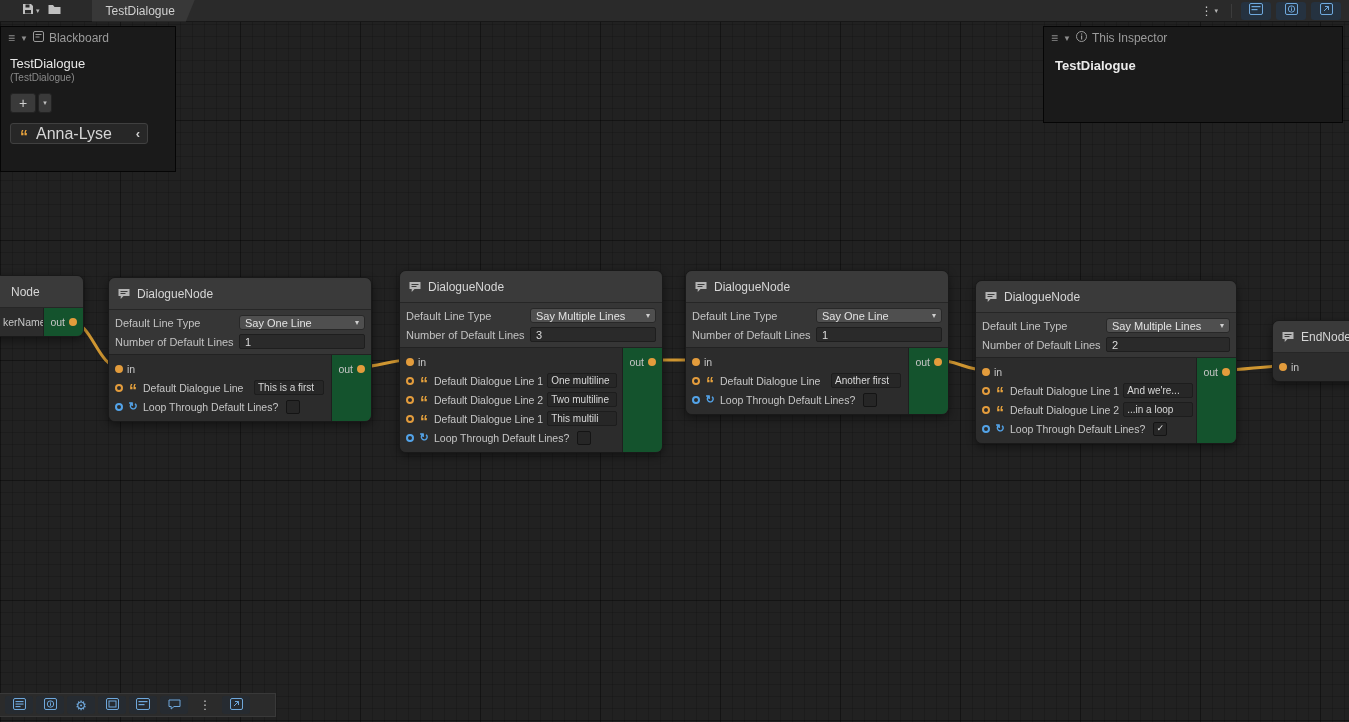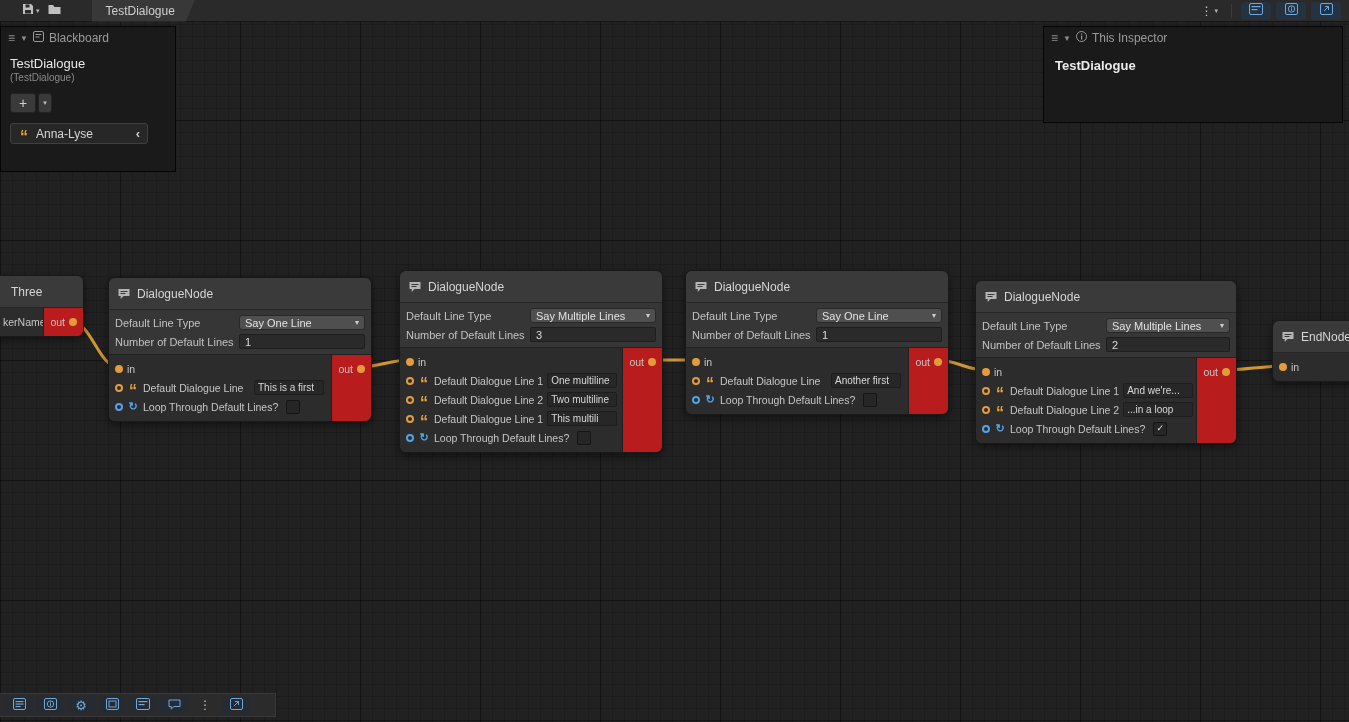--- a/index.html
+++ b/index.html
@@ -35,21 +35,21 @@
   .prop-label{flex:0 0 124px;font-size:11px;color:#c2c2c2;white-space:nowrap;}
   .dropdown{flex:1;height:15px;background:#4f4f4f;border:1px solid #282828;border-radius:3px;
         display:flex;align-items:center;justify-content:space-between;padding:0 5px;
         color:#e2e2e2;font-size:11px;box-sizing:border-box;white-space:nowrap;overflow:hidden;}
   .dd-caret{font-size:8px;color:#cfcfcf;margin-left:4px;}
   .textfield{flex:1;height:15px;background:#2a2a2a;border:1px solid #1e1e1e;border-radius:2px;
         display:flex;align-items:center;padding:0 5px;color:#dcdcdc;font-size:11px;
         box-sizing:border-box;}
   .node-ports{display:flex;background:#2c2c2c;border-radius:0 0 6px 6px;}
   .ports-left{flex:1;padding:5px 0 6px;display:flex;flex-direction:column;gap:2px;min-width:0;}
-  .ports-right{width:40px;background:#b91c1c;border-left:1px solid #1f1f1f;
+  .ports-right{width:40px;background:#14532d;border-left:1px solid #1f1f1f;
         border-radius:0 0 6px 0;padding:5px 6px 0 0;display:flex;flex-direction:column;
         align-items:flex-end;box-sizing:border-box;flex:none;}
   .port-row{display:flex;align-items:center;gap:4px;height:17px;padding-left:6px;min-width:0;}
   .ports-right .port-row{padding-left:0;}
   .port-label{font-size:10.5px;color:#c6c6c6;white-space:nowrap;}
   .dot{width:8px;height:8px;border-radius:50%;border:2px solid #e39c3c;box-sizing:border-box;flex:none;}
   .dot.filled{background:#e39c3c;}
   .dot.blue{border-color:#53a3e8;}
   .row-icon{flex:none;width:12px;text-align:center;}
   .row-icon.quote{color:#e8a33d;font-size:16px;line-height:8px;font-weight:bold;transform:translateY(3px);}
@@ -83,21 +83,21 @@
   .blackboard{left:0;top:26px;width:176px;height:146px;}
   .bb-name{margin:7px 9px 0;color:#e8e8e8;font-size:13px;}
   .bb-type{margin:1px 9px 0;color:#8b8b8b;font-size:10px;}
   .bb-add{margin:10px 9px 0;display:flex;gap:2px;}
   .bb-plus{width:26px;height:20px;background:#3a3a3a;border:1px solid #232323;border-radius:3px;
         color:#d0d0d0;font-size:14px;line-height:16px;display:flex;align-items:center;justify-content:center;}
   .bb-plus-caret{width:13px;height:20px;background:#3a3a3a;border:1px solid #232323;border-radius:3px;
         color:#c0c0c0;font-size:7px;display:flex;align-items:center;justify-content:center;}
   .bb-prop{margin:10px 9px 0;width:138px;height:21px;background:#272727;border:1px solid #404040;
         border-radius:3px;display:flex;align-items:center;gap:6px;padding:0 7px;box-sizing:border-box;}
-  .bb-prop-name{color:#d6d6d6;font-size:12px;}
+  .bb-prop-name{color:#d6d6d6;font-size:16px;}
   .bb-chev{margin-left:auto;color:#cfcfcf;font-size:13px;font-weight:bold;}
   .inspector{left:1043px;top:26px;width:300px;height:97px;}
   .gi-name{margin:9px 11px;color:#eaeaea;font-size:13px;font-weight:bold;}
 
   
   .bottombar{position:absolute;left:0;bottom:5px;width:276px;height:24px;background:#2b2b2b;
         border:1px solid #393939;border-left:none;display:flex;align-items:center;gap:3px;
         padding:0 5px;box-sizing:border-box;z-index:10;}
   .bb-btn{width:28px;height:18px;display:flex;align-items:center;justify-content:center;
         background:#262b31;border:none;border-radius:3px;}
@@ -112,21 +112,21 @@
     <svg class="wires" width="1349" height="722">
       <path d="M71 322 C92 322,98 367,119 367" stroke="#cf9631"></path>
       <path d="M359 367 C380 367,389 360,410 360" stroke="#cf9631"></path>
       <path d="M650 360 C671 360,675 360,696 360" stroke="#cf9631"></path>
       <path d="M936 360 C957 360,965 370,986 370" stroke="#cf9631"></path>
       <path d="M1224 370 C1245 370,1262 366,1283 366" stroke="#cf9631"></path>
     </svg>
 
     <div class="node" style="left:-100px;top:275px;width:182px;">
       <div class="node-header">
-        <span class="node-title" style="margin-left:102px;">Three</span>
+        <span class="node-title" style="margin-left:102px;">Node</span>
       </div>
       <div class="node-ports">
         <div class="ports-left" style="padding-left:96px;">
           <div class="port-row">
             <span class="port-label">kerName</span>
           </div>
         </div>
         <div class="ports-right">
           <div class="port-row">
             <span class="port-label">out</span>

